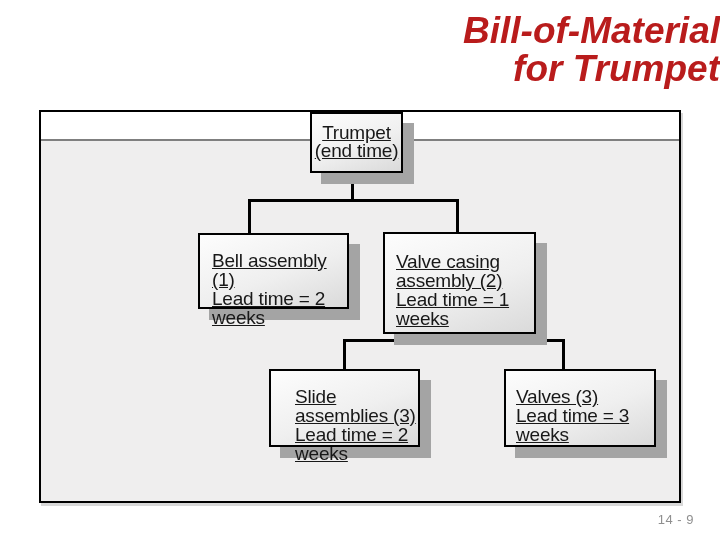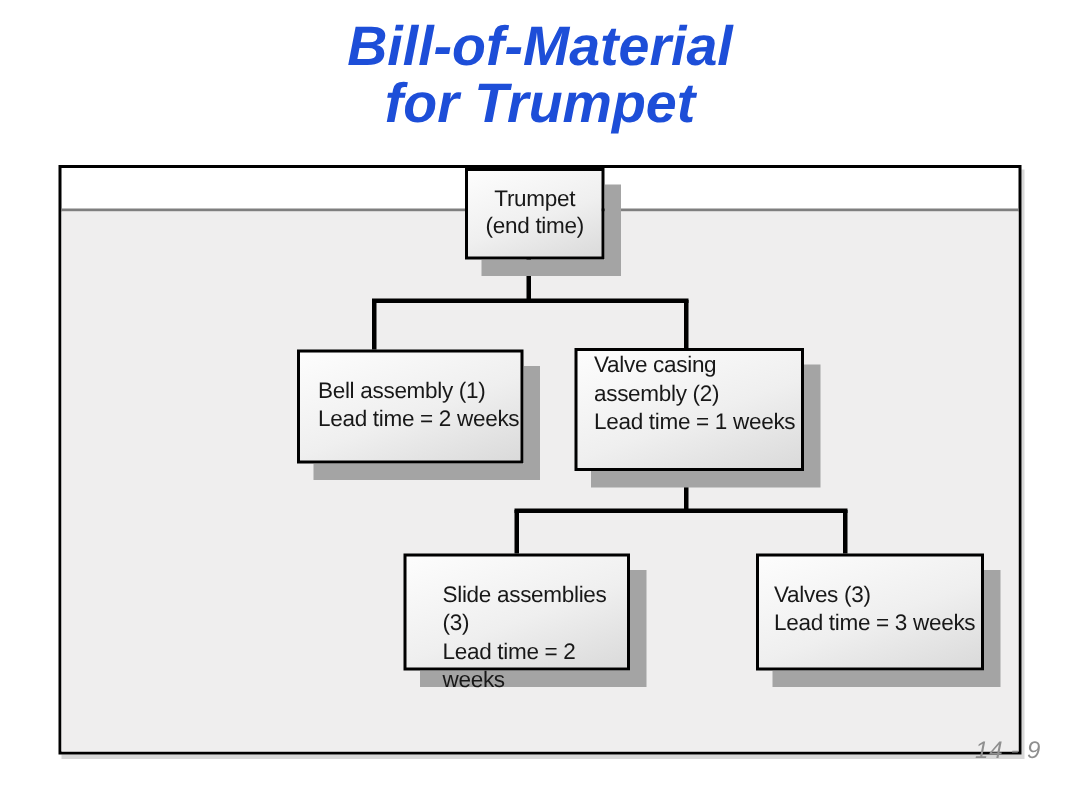--- a/index.html
+++ b/index.html
@@ -2,23 +2,23 @@
 <html><head>
 <meta charset="utf-8">
 <style>
   html,body{margin:0;padding:0;}
   body{
     width:720px;height:540px;position:relative;overflow:hidden;
     background:#ffffff;font-family:"Liberation Sans",sans-serif;
   }
   
   .title{
-    position:absolute;top:12px;left:0;width:720px;text-align:center;
+    position:absolute;top:12px;left:0;width:720px;text-align:right;
     font-style:italic;font-weight:700;font-size:37px;line-height:38px;
-    color:#1d4ed8;letter-spacing:0px;
+    color:#b91c1c;letter-spacing:0px;
   }
   
   .frame{
     position:absolute;left:39px;top:110px;width:642px;height:393px;
     box-sizing:border-box;border:2px solid #000;background:#ffffff;
     box-shadow:2px 3px 0 #d8d8d8;
   }
   .frame-divider{
     position:absolute;left:0;right:0;top:27px;height:2px;background:#7f7f7f;
   }
@@ -33,31 +33,31 @@
   .c-v3{left:456px;top:200px;width:3px;height:32px;}
   .c-v4{left:456px;top:310px;width:3px;height:32px;}
   .c-h2{left:343px;top:339px;width:222px;height:3px;}
   .c-v5{left:343px;top:340px;width:3px;height:29px;}
   .c-v6{left:562px;top:340px;width:3px;height:29px;}
   
   .node{
     position:absolute;box-sizing:border-box;border:2px solid #000;
     background:linear-gradient(160deg,#fdfdfd 0%,#efefef 55%,#dadada 100%);
     box-shadow:11px 11px 0 #a4a4a4;
-    font-size:15px;line-height:19px;color:#181818;letter-spacing:-0.2px;
+    font-size:19px;line-height:19px;color:#181818;letter-spacing:-0.2px;text-decoration:underline;
   }
   .node-trumpet{left:310px;top:112px;width:93px;height:61px;text-align:center;padding-top:10px;line-height:18px;}
   .node-bell{left:178px;top:233px;width:151px;height:76px;padding:16px 0 0 12px;margin-left:20px;}
-  .node-valve-casing{left:383px;top:232px;width:153px;height:82px;padding:0 0 0 11px;}
+  .node-valve-casing{left:383px;top:232px;width:153px;height:102px;padding:18px 0 0 11px;}
   .node-slide{left:269px;top:369px;width:151px;height:78px;padding:16px 0 0 24px;}
   .node-valves{left:488px;top:369px;width:152px;height:78px;padding:16px 0 0 10px;margin-left:16px;}
   
   .page-num{
-    position:absolute;top:492px;right:26px;
-    font-size:16px;color:#8f8f8f;letter-spacing:0.5px;font-style:italic;
+    position:absolute;top:512px;right:26px;
+    font-size:13px;color:#8f8f8f;letter-spacing:0.5px;
   }
 </style>
 </head>
 <body>
 
 <div class="title">
   <div>Bill-of-Material</div>
   <div>for Trumpet</div>
 </div>
 

